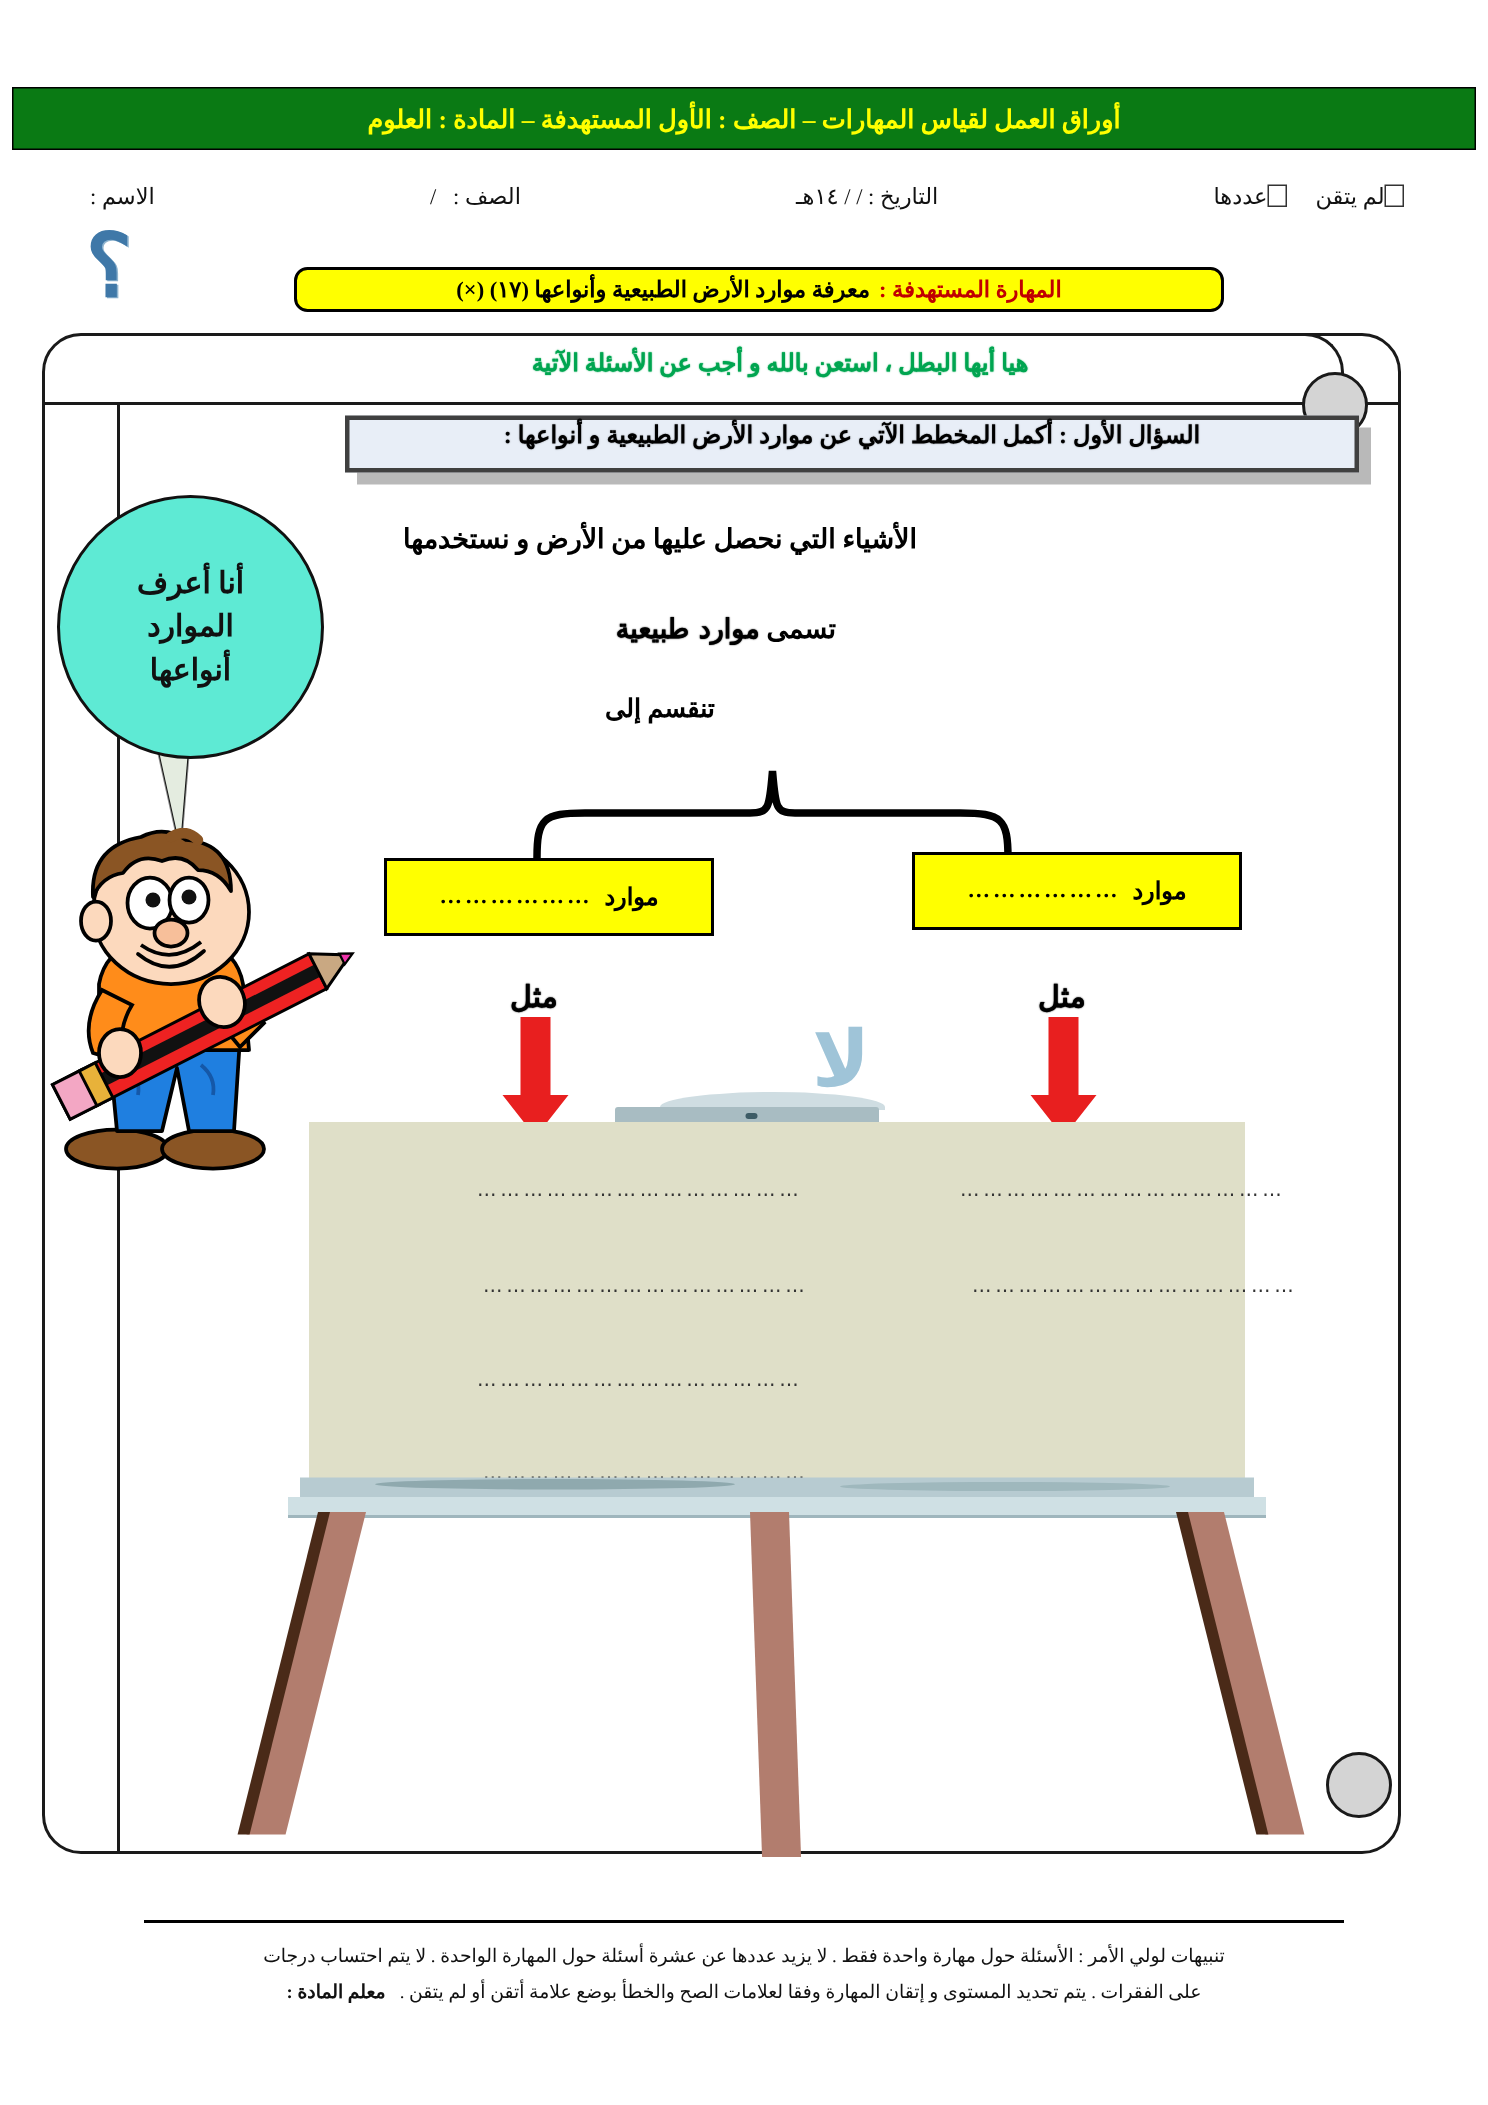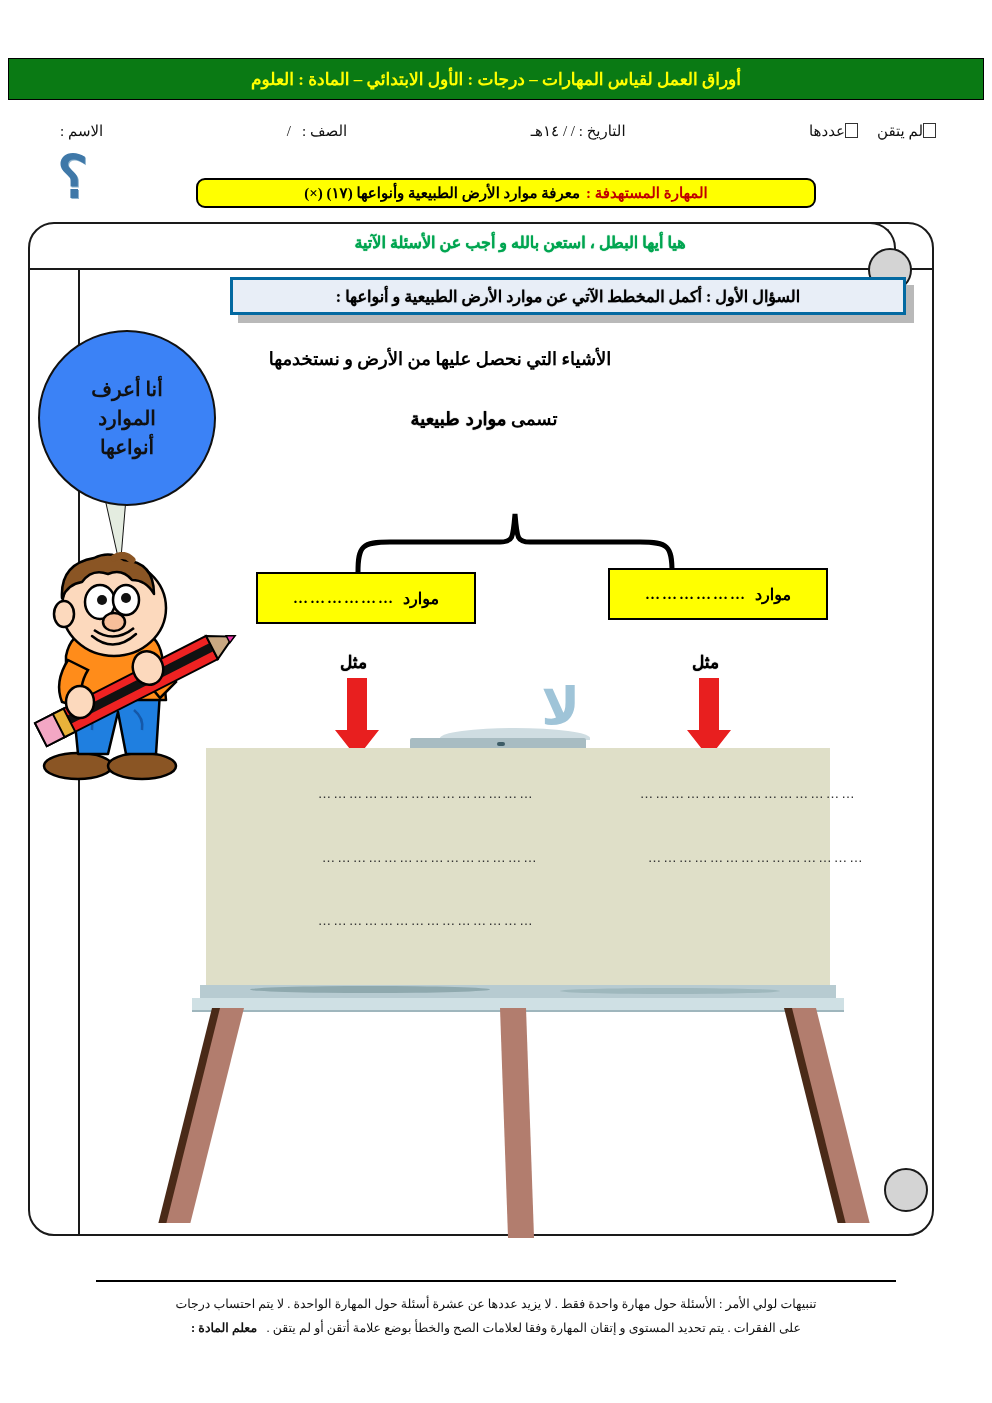--- a/index.html
+++ b/index.html
@@ -89,22 +89,22 @@
     text-shadow:0 0 1px #00a550;
   }
 
   
   .qshadow{
     position:absolute;left:238px;top:285px;width:676px;height:38px;
     background:#b9b9b9;
   }
   .qbox{
     position:absolute;left:230px;top:277px;width:676px;height:38px;
-    background:#e8eef7;border:3px solid #0369a1;box-sizing:border-box;
-    display:flex;align-items:center;justify-content:center;
+    background:#e8eef7;border:3px solid #404040;box-sizing:border-box;
+    display:flex;align-items:flex-start;justify-content:center;
   }
   .qbox-text{
     color:#000;font-weight:bold;font-size:16px;white-space:nowrap;
     text-shadow:0 0 1px rgba(0,0,0,.5);
   }
 
   
   .dline{position:absolute;font-weight:bold;color:#000;white-space:nowrap;}
   .dline1{left:0;top:348px;width:880px;text-align:center;font-size:18px;}
   .dline2{left:0;top:408px;width:880px;text-align:center;font-size:18px;padding-left:44px;}
@@ -119,21 +119,21 @@
     position:absolute;width:220px;height:52px;
     background:#ffff00;border:2px solid #000;box-sizing:border-box;
     display:flex;align-items:center;justify-content:center;
     font-weight:bold;font-size:16px;color:#000;
   }
   .ybox.left{left:256px;top:572px;}
   .ybox.right{left:608px;top:568px;}
   .ybox .dots{letter-spacing:2px;margin-right:8px;font-size:15px;}
 
   
-  .mithl{position:absolute;font-weight:bold;font-size:17px;color:#000;
+  .mithl{position:absolute;font-weight:bold;font-size:20px;color:#000;
          text-shadow:0 0 1px #000;}
   .mithl.l{left:340px;top:652px;}
   .mithl.r{left:692px;top:652px;}
   .arrow{position:absolute;width:46px;height:82px;}
 
   
   .board-top{
     position:absolute;left:410px;top:738px;width:176px;height:14px;
     background:#a8bcc2;border-radius:2px;
   }
@@ -174,21 +174,21 @@
     position:absolute;color:#333;font-size:13px;letter-spacing:2.5px;
     white-space:nowrap;font-family:"DejaVu Sans",sans-serif;
   }
 
   .leg{position:absolute;background:#b27d6e;}
   .leg-edge{position:absolute;background:#4a2a18;}
 
   
   .bubble{
     position:absolute;left:38px;top:330px;width:174px;height:172px;
-    background:#3b82f6;border:2px solid #111;border-radius:50%;
+    background:#5eead4;border:2px solid #111;border-radius:50%;
     display:flex;flex-direction:column;align-items:center;justify-content:center;
     font-weight:bold;font-size:20px;color:#111;line-height:1.45;
   }
   .bubble-tail{
     position:absolute;left:104px;top:492px;width:0;height:0;
     border-left:16px solid transparent;
     border-right:6px solid transparent;
     border-top:72px solid #e4ece0;
     filter:drop-shadow(1px 0 0 #111) drop-shadow(-1px 0 0 #111);
   }
@@ -206,21 +206,21 @@
     font-size:12.5px;line-height:1.95;color:#111;text-align:center;
   }
   .footnotes b{font-weight:bold;}
 </style>
 </head>
 <body>
 
 <div class="page">
 
   <div class="banner">
-    <div class="banner-text">أوراق العمل لقياس المهارات  –   درجات : الأول  الابتدائي  –   المادة : العلوم</div>
+    <div class="banner-text">أوراق العمل لقياس المهارات  –   الصف : الأول  المستهدفة  –   المادة : العلوم</div>
   </div>
 
   <div class="inforow">
     <span>
       <span class="chk"></span><span>لم يتقن</span>
       &nbsp;&nbsp;
       <span class="chk"></span><span>عددها</span>
     </span>
     <span>
       <span>التاريخ :</span>
@@ -254,20 +254,21 @@
   <div class="qshadow"></div>
   <div class="qbox">
     <span class="qbox-text">السؤال الأول : أكمل المخطط الآتي عن موارد الأرض الطبيعية و أنواعها :</span>
   </div>
 
   <div class="dline dline1">الأشياء التي نحصل عليها من الأرض و نستخدمها</div>
   <div class="dline dline2">
     <span>تسمى</span>
     <span class="fancy">موارد طبيعية</span>
   </div>
+  <div class="dline dline3">تنقسم إلى</div>
 
   <svg class="bracket" viewBox="0 0 330 62">
     <path d="M8,60 C8,34 12,30 40,30 L150,30 C163,30 163,26 165,2
              C167,26 167,30 180,30 L290,30 C318,30 322,34 322,60" fill="none" stroke="#000" stroke-width="5" stroke-linecap="round"></path>
   </svg>
 
   <div class="ybox right">
     <span>موارد</span>
     <span class="dots">………………</span>
   </div>

